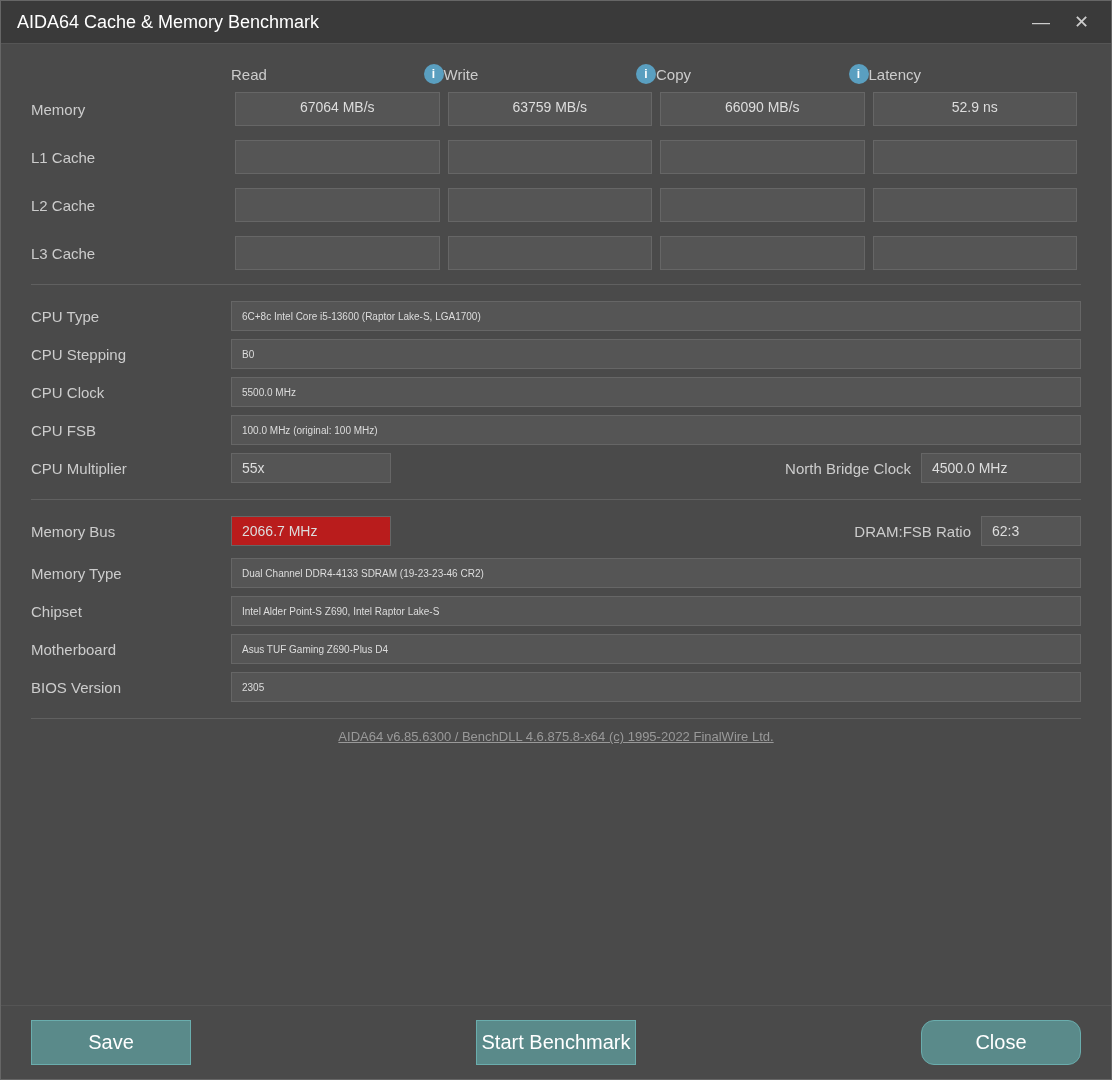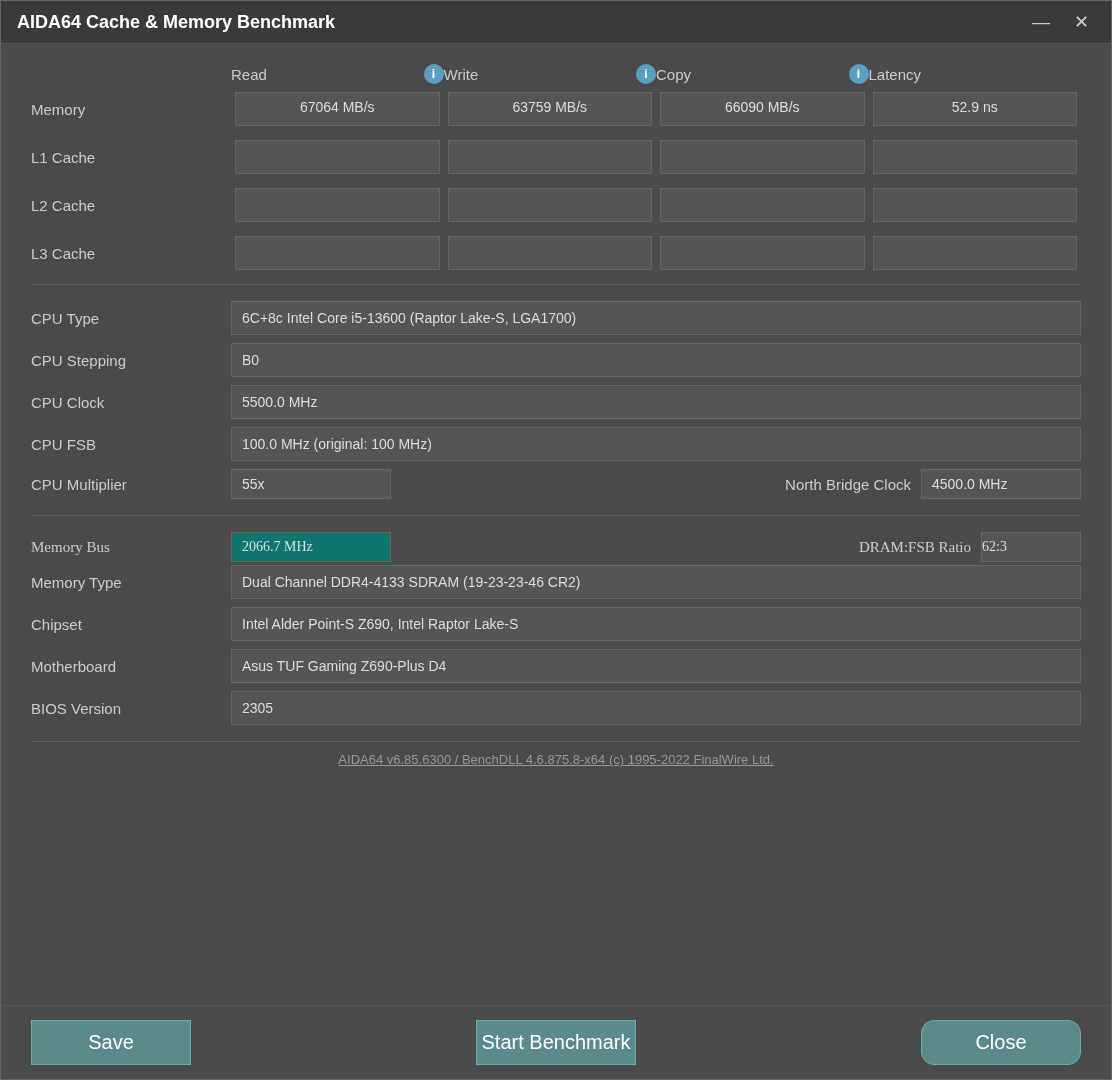--- a/index.html
+++ b/index.html
@@ -23,21 +23,21 @@
       background: #3a3a3a;
       padding: 10px 16px;
       display: flex;
       align-items: center;
       justify-content: space-between;
       border-bottom: 1px solid #555;
     }
     .title-bar-title {
       color: #fff;
       font-size: 18px;
-      font-weight: 700;
+      font-weight: 400;
     }
     .title-bar-controls {
       display: flex;
       gap: 12px;
     }
     .title-bar-btn {
       color: #ccc;
       background: none;
       border: none;
       font-size: 18px;
@@ -116,21 +116,21 @@
     .info-label {
       color: #ccc;
       font-size: 15px;
       width: 200px;
       flex-shrink: 0;
     }
     .info-value-box {
       background: #555;
       border: 1px solid #666;
       color: #ddd;
-      font-size: 14px;
+      font-size: 10px;
       padding: 8px 10px;
       flex: 1;
       min-height: 30px;
       display: flex;
       align-items: center;
     }
 
     .multiplier-row {
       display: flex;
       align-items: center;
@@ -169,49 +169,48 @@
     }
 
     .memory-section {
       border-top: 1px solid #606060;
       padding-top: 16px;
       margin-bottom: 16px;
     }
     .memory-bus-row {
       display: flex;
       align-items: center;
-      margin-bottom: 3px;
-      font-family: Liberation Serif, serif;
+      margin-bottom: 12px;
     }
     .memory-bus-row .info-label {
       width: 200px;
     }
     .memory-bus-value {
-      background: #0f766e;
+      background: #b91c1c;
       border: 1px solid #666;
       color: #ddd;
       font-size: 14px;
       padding: 5px 10px;
       width: 160px;
       min-height: 30px;
       display: flex;
       align-items: center;
     }
     .dram-label {
       color: #ccc;
       font-size: 15px;
       margin-left: auto;
       padding-right: 10px;
     }
     .dram-value {
       background: #555;
       border: 1px solid #666;
       color: #ddd;
       font-size: 14px;
-      padding: 5px 0;
+      padding: 5px 10px;
       width: 100px;
       min-height: 30px;
       display: flex;
       align-items: center;
     }
 
     .footer-text {
       text-align: center;
       color: #999;
       font-size: 13px;

